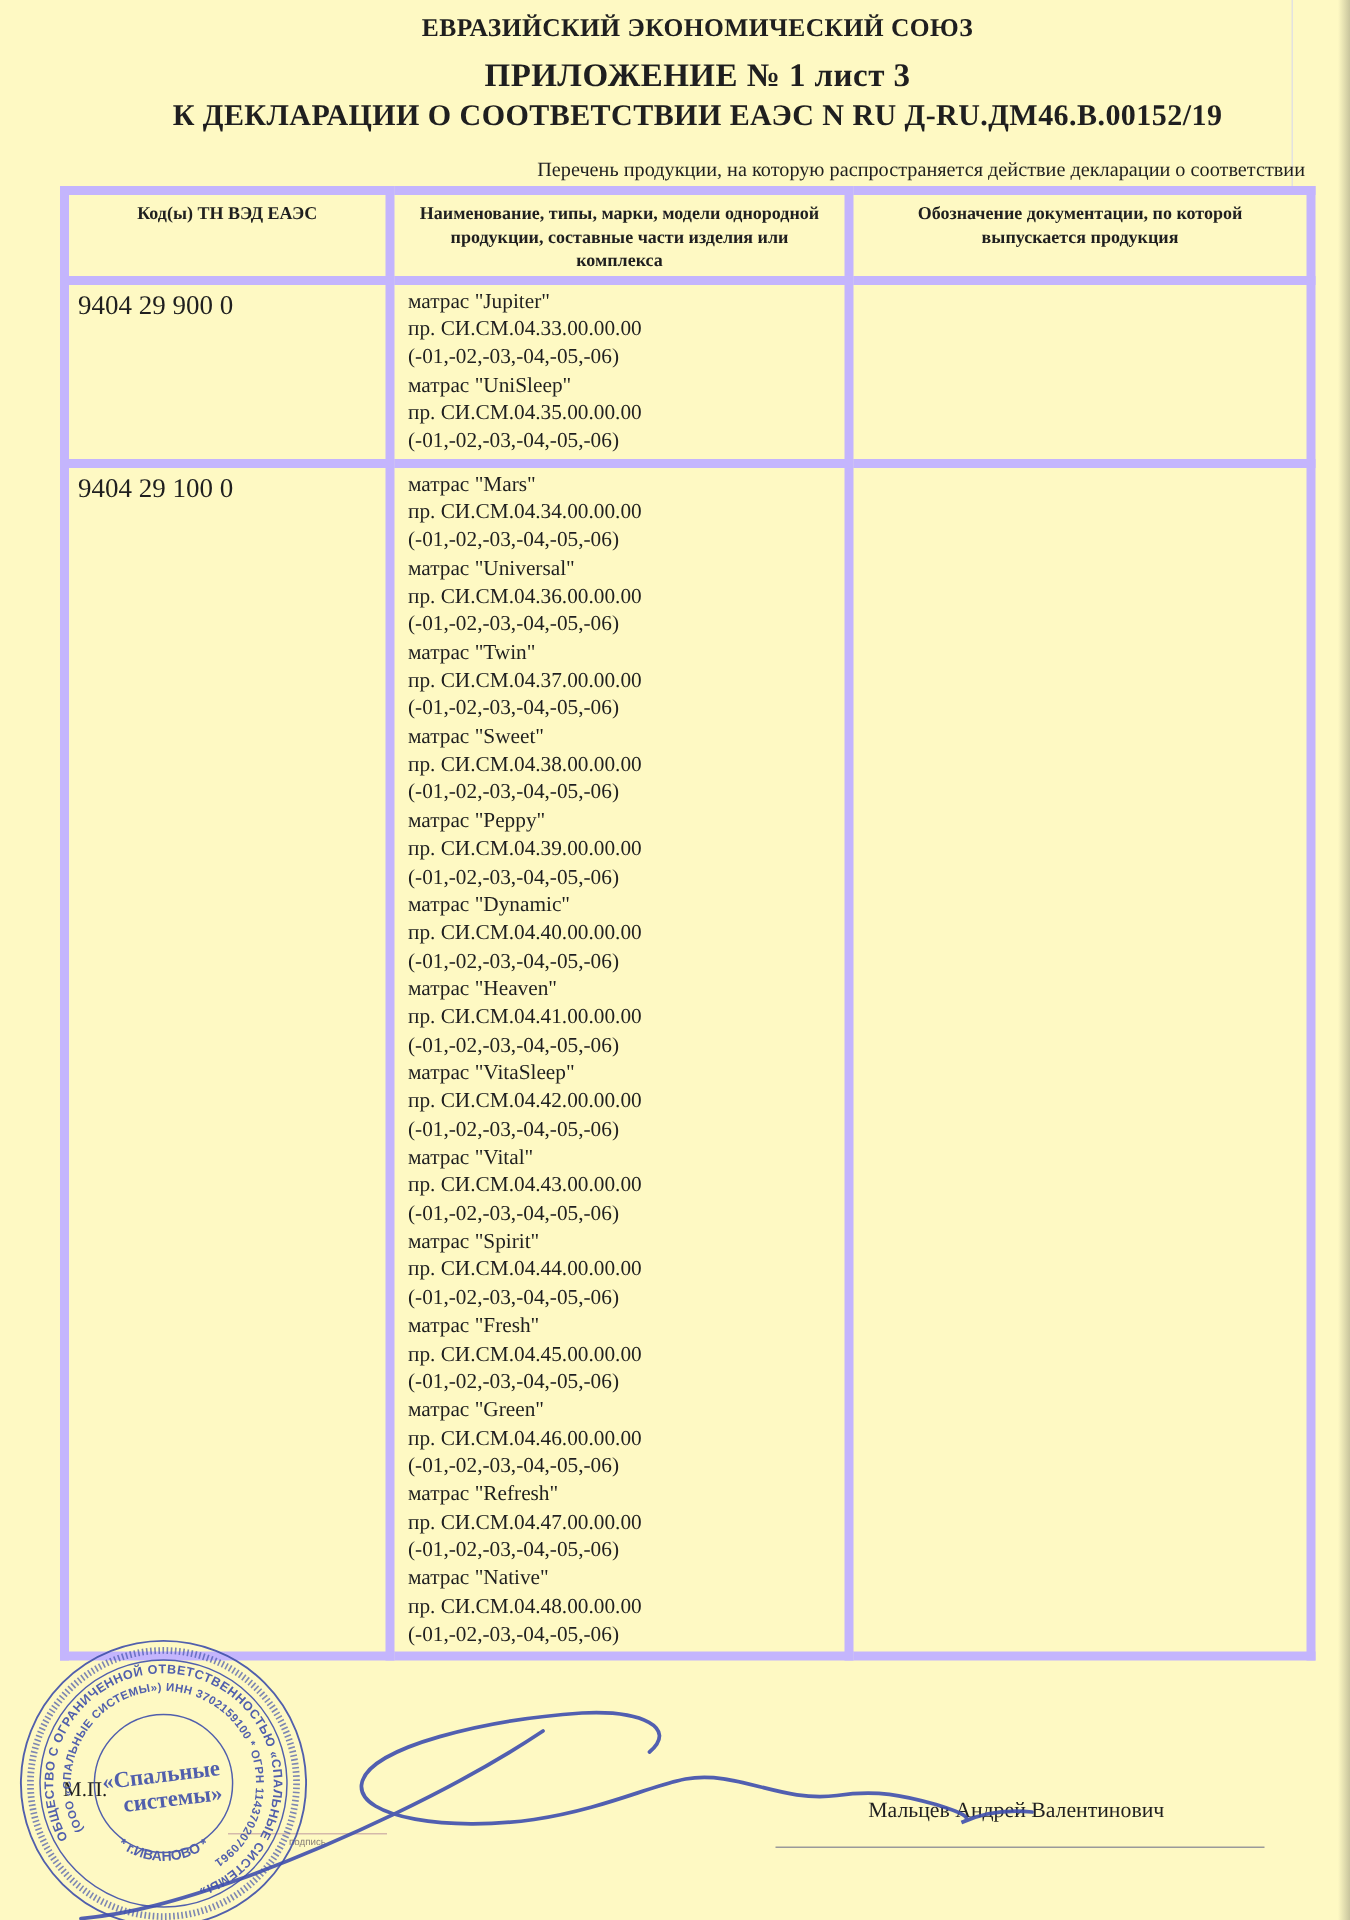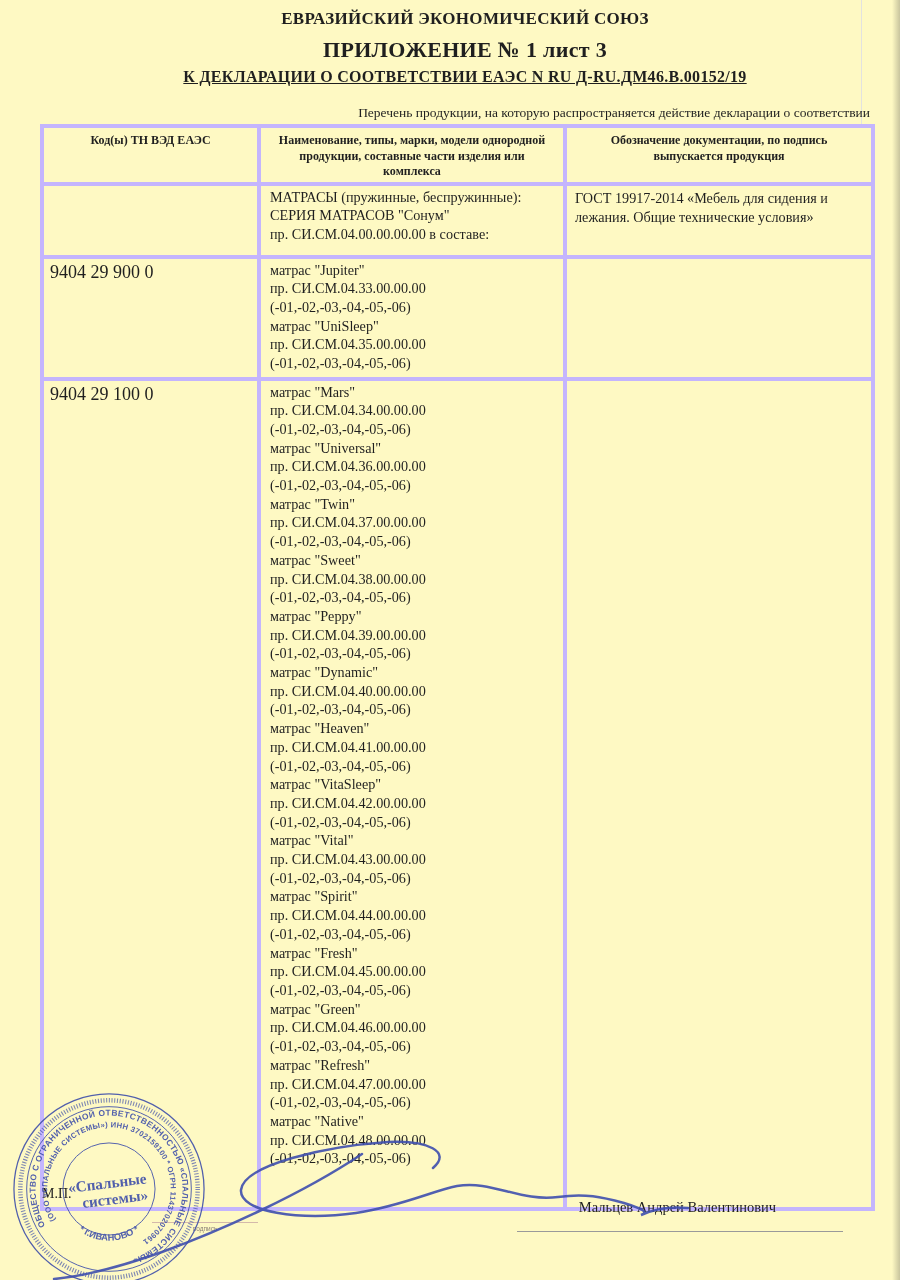--- a/index.html
+++ b/index.html
@@ -10,25 +10,25 @@
     color:#1f1f1f;
   }
   
   .scan-edge-right{position:absolute; right:0; top:0; width:8px; height:1280px;
     background:linear-gradient(to right, rgba(0,0,0,0), rgba(60,60,60,.28)); }
   .crease{position:absolute; left:861px; top:0; width:1px; height:126px; background:#e2e2e0;}
   
   .doc-header{position:absolute; left:30px; top:8px; width:870px; text-align:center; font-weight:bold; letter-spacing:.3px;}
   .t1{font-size:17px; line-height:22px;}
   .t2{font-size:22px; line-height:22px; margin-top:9px;}
-  .t3{font-size:16px; line-height:22px; margin-top:5px;text-decoration:underline;}
+  .t3{font-size:20px; line-height:22px; margin-top:5px;}
   .subtitle{position:absolute; left:64px; top:105px; width:806px; text-align:right; font-size:13.5px;}
   
   .grid{position:absolute; left:40px; top:124px; width:831px; border-collapse:collapse; table-layout:fixed;}
-  .grid th,.grid td{border:4px solid #c4b5fd; vertical-align:top; overflow:hidden;}
+  .grid th,.grid td{border:6px solid #c4b5fd; vertical-align:top; overflow:hidden;}
   .grid th{font-size:12px; font-weight:bold; line-height:15.5px; text-align:center; padding:5px 8px 2px 8px; height:45px;}
   td.code{font-size:18px; padding:3px 6px;font-family:Liberation Serif, serif;}
   td.products{font-size:14.2px; padding:2px 9px;}
   td.doc{font-size:14.2px; line-height:19px; padding:3px 8px;}
   .pline{line-height:18.7px; white-space:nowrap;}
   tbody tr:nth-child(1) td{height:63px;}
   tbody tr:nth-child(2) td{height:112px;}
   tbody tr:nth-child(3) td{height:820px;margin-left:17px;}
   
   .mp{position:absolute; left:42px; top:1186px; font-size:14px;}
@@ -62,33 +62,24 @@
   <table class="grid">
     <colgroup>
       <col style="width:217px">
         <col style="width:306px">
         <col style="width:308px">
     </colgroup>
     <thead>
       <tr>
         <th>Код(ы) ТН ВЭД ЕАЭС</th>
         <th>Наименование, типы, марки, модели однородной продукции, составные части изделия или комплекса</th>
-        <th>Обозначение документации, по подпись выпускается продукция</th>
+        <th>Обозначение документации, по которой выпускается продукция</th>
       </tr>
     </thead>
     <tbody id="rows">
-        <tr>
-          <td class="code"></td>
-          <td class="products">
-            <div class="pline">МАТРАСЫ (пружинные, беспружинные):</div>
-            <div class="pline">СЕРИЯ МАТРАСОВ "Сонум"</div>
-            <div class="pline">пр. СИ.СМ.04.00.00.00.00 в составе:</div>
-          </td>
-          <td class="doc">ГОСТ 19917-2014 «Мебель для сидения и лежания. Общие технические условия»</td>
-        </tr>
         <tr>
           <td class="code">9404 29 900 0</td>
           <td class="products">
             <div class="pline">матрас "Jupiter"</div>
             <div class="pline">пр. СИ.СМ.04.33.00.00.00</div>
             <div class="pline">(-01,-02,-03,-04,-05,-06)</div>
             <div class="pline">матрас "UniSleep"</div>
             <div class="pline">пр. СИ.СМ.04.35.00.00.00</div>
             <div class="pline">(-01,-02,-03,-04,-05,-06)</div>
           </td>

